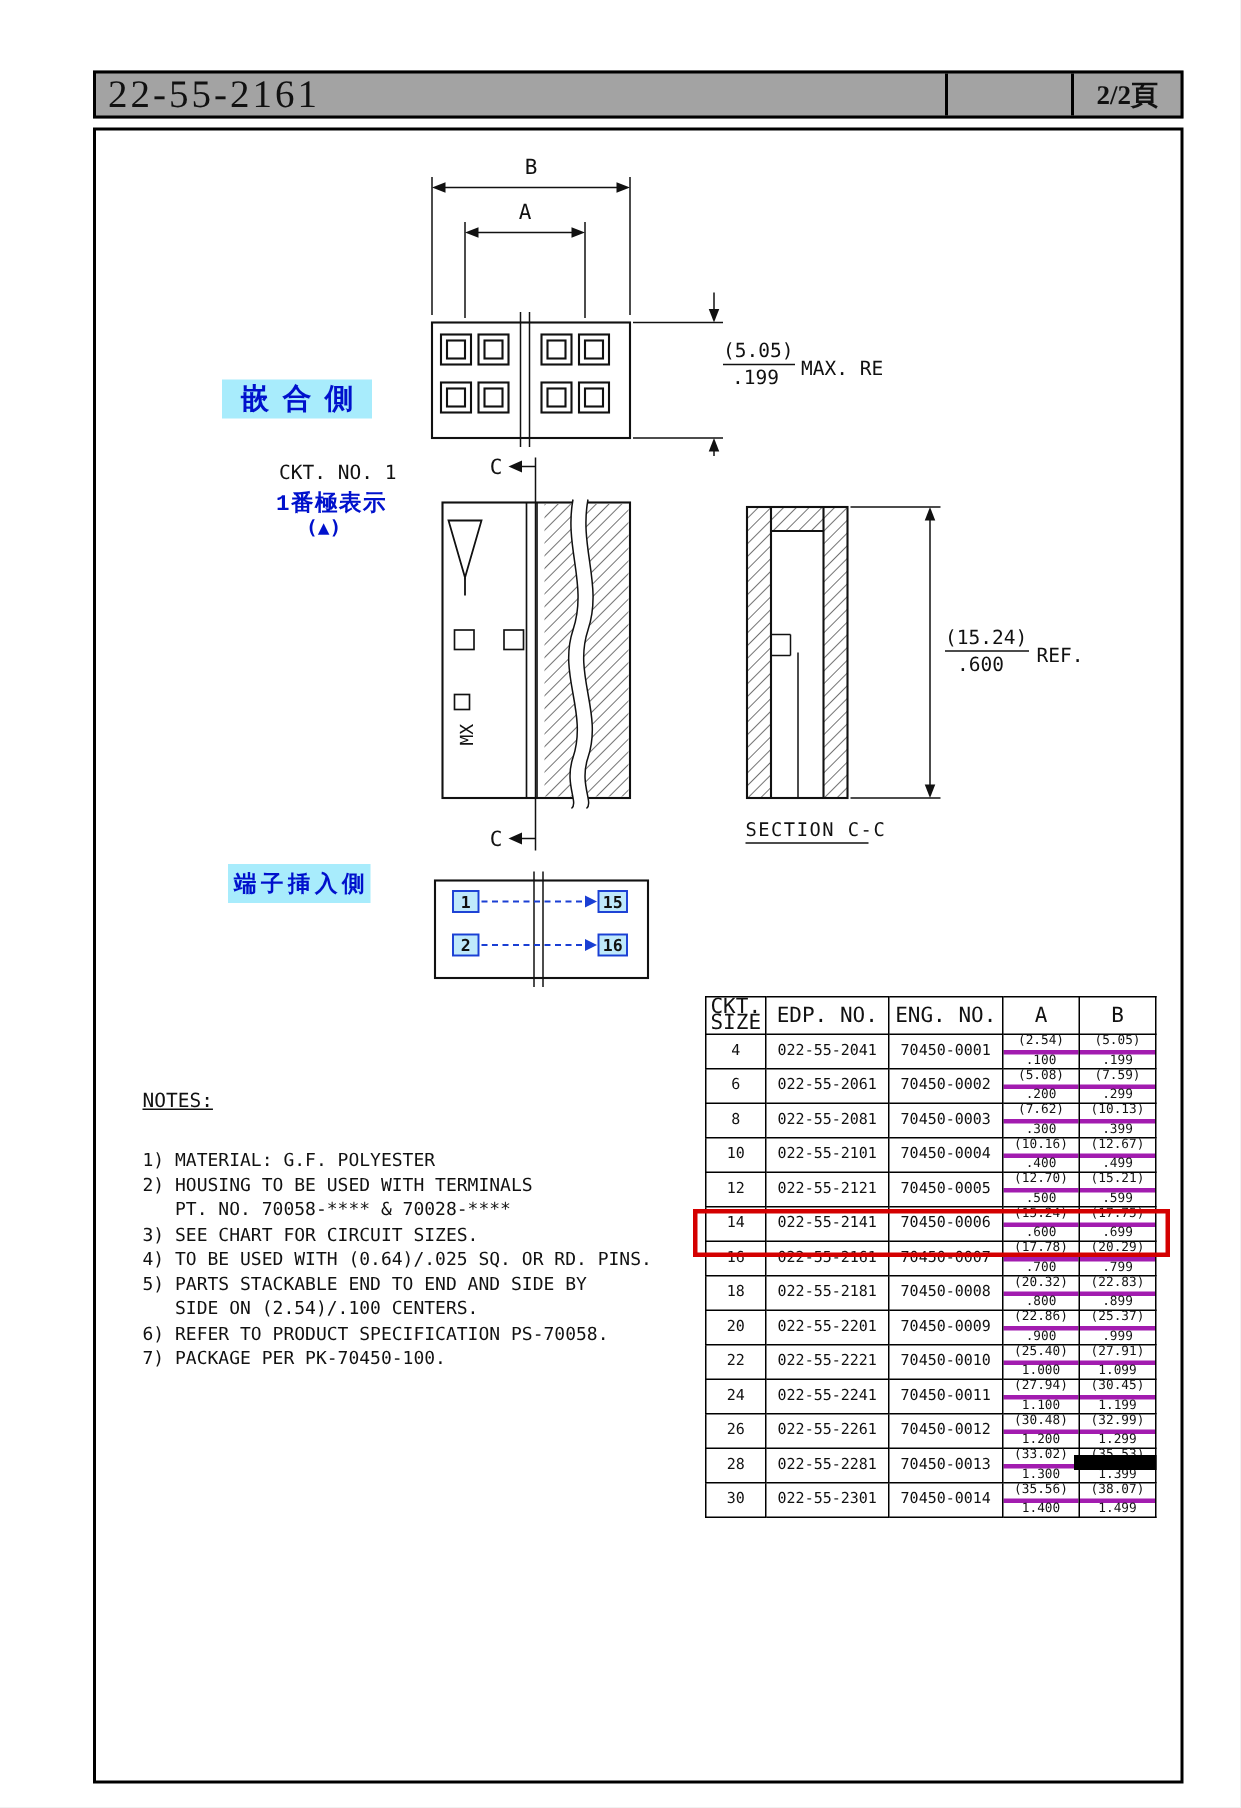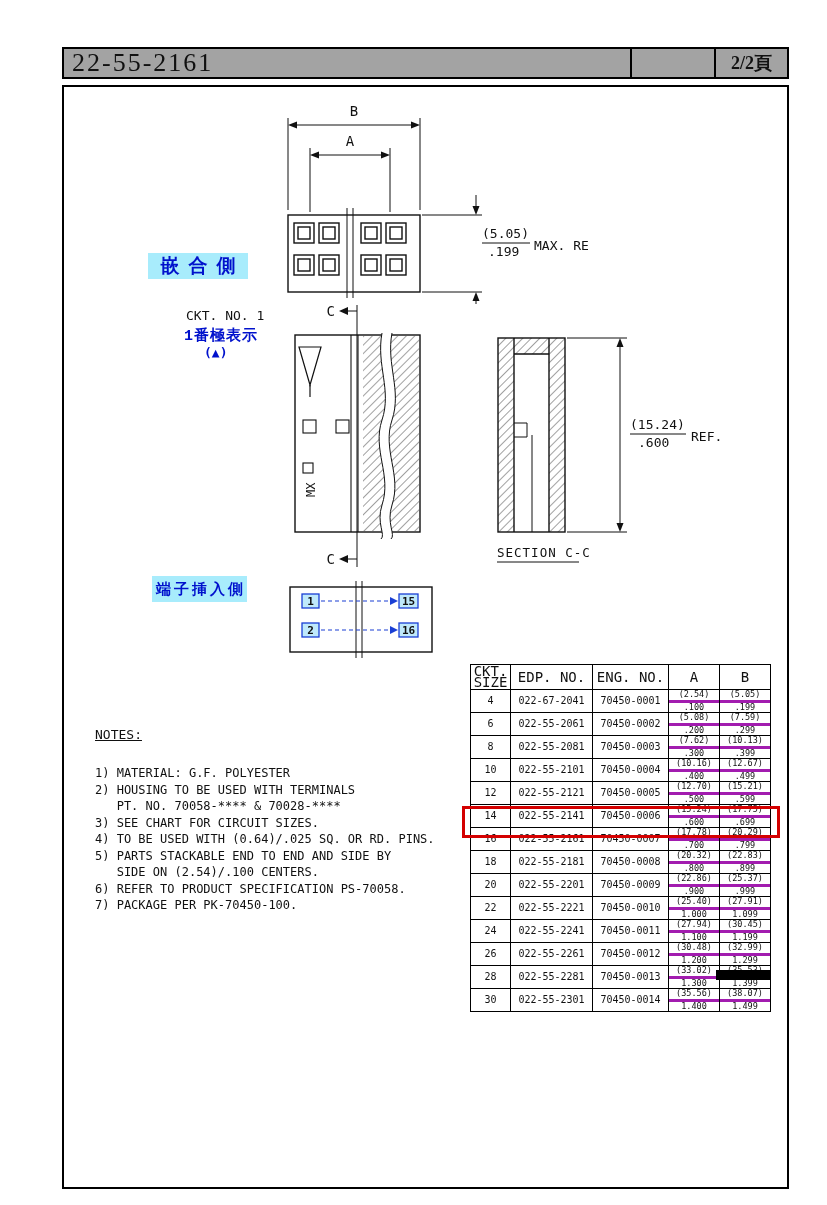--- a/index.html
+++ b/index.html
@@ -264,21 +264,21 @@
 SIZE</th>
         <th>EDP. NO.</th>
         <th>ENG. NO.</th>
         <th>A</th>
         <th>B</th>
       </tr>
     </thead>
     <tbody>
       <tr>
           <td>4</td>
-          <td>022-67-2041</td>
+          <td>022-55-2041</td>
           <td>70450-0001</td>
           <td class="ab">
             <span class="mm">(2.54)</span>
             <span class="in">.100</span>
           </td>
           <td class="ab">
             <span class="mm">(5.05)</span>
             <span class="in">.199</span>
           </td>
         </tr>

